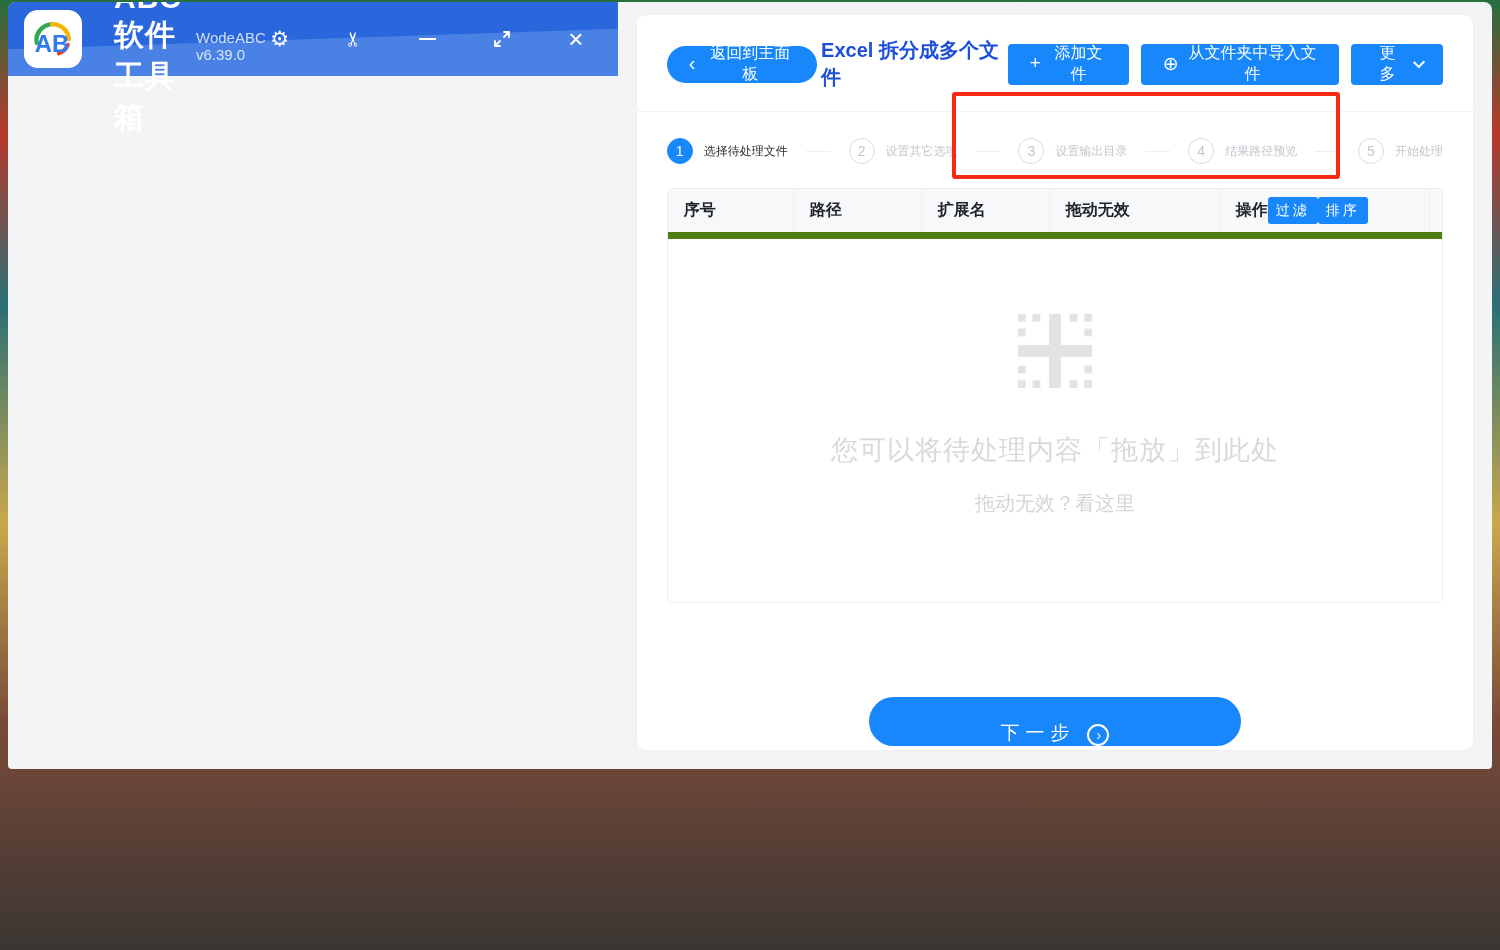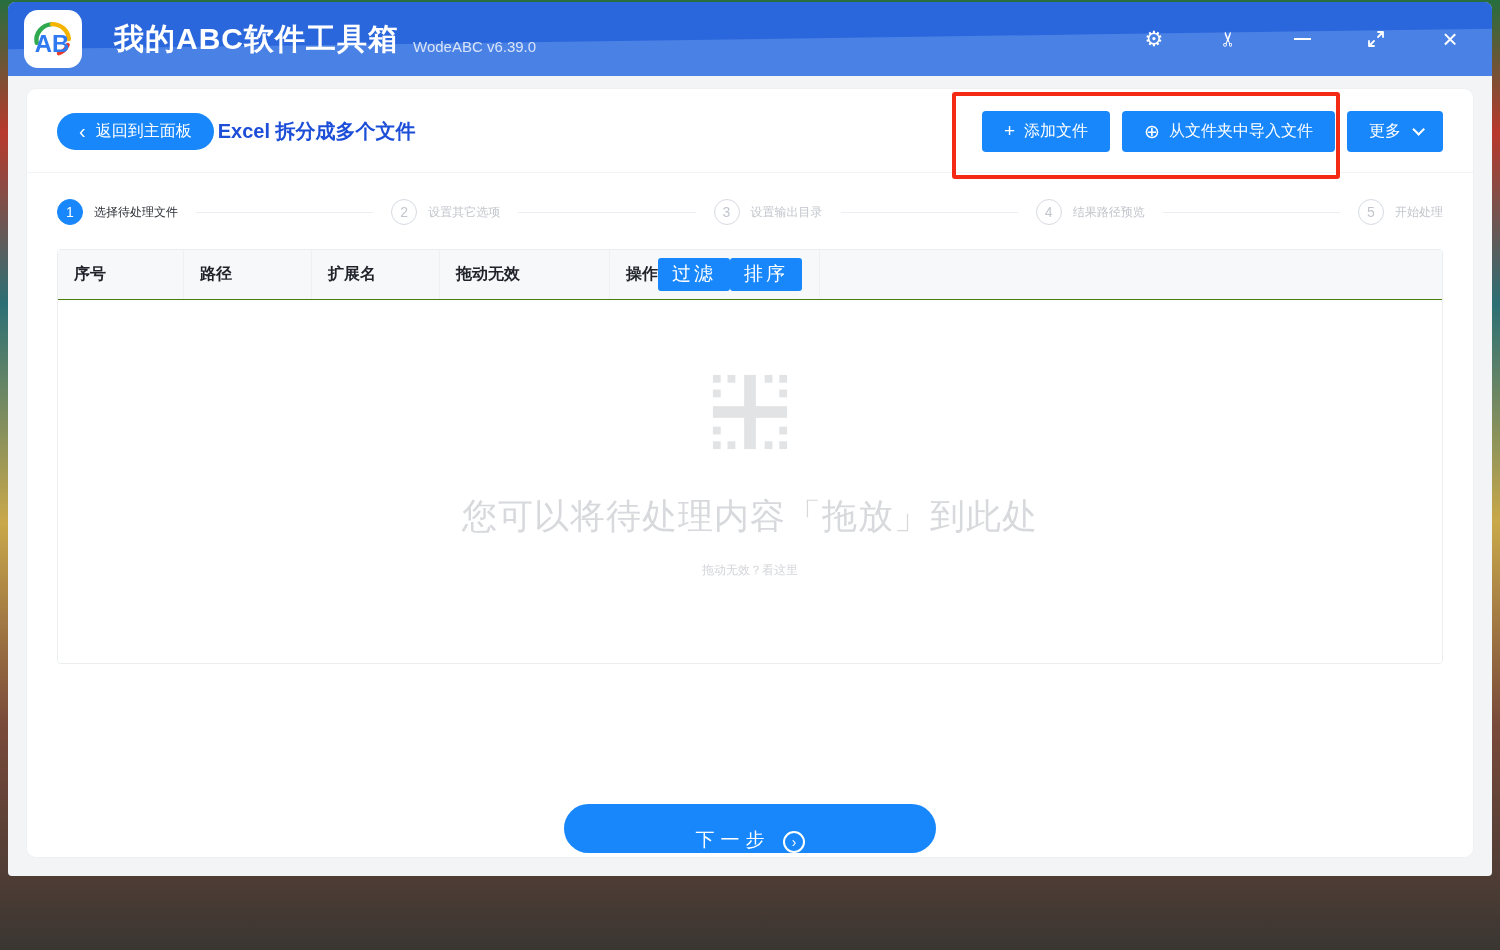--- a/index.html
+++ b/index.html
@@ -4,25 +4,25 @@
 <style>
   * { margin:0; padding:0; box-sizing:border-box; }
   html,body { width:1500px; height:950px; overflow:hidden; }
   body {
     font-family:"Liberation Sans","DejaVu Sans",sans-serif;
     background:
       linear-gradient(to bottom,#276e3e 0%,#b8392c 14%,#2b6f75 32%,#c9a84a 55%,#7a4a3a 76%,#3a3632 100%);
     padding:2px 8px 5px 8px;
   }
   .window {
-    width:100%; height:874px;
+    width:100%; height:767px;
     border-radius:8px 8px 4px 4px;
     overflow:hidden;
     background:#f3f4f6;
-    display:flex; flex-direction:column;
+    display:flex; 
     position:relative;
   }
   
   .titlebar {
     height:74px; flex:0 0 74px;
     position:relative;
     background:var(--header_light,#4a81e4);
     display:flex; align-items:center;
     padding:0 28px 0 16px;
     color:#fff;
@@ -99,47 +99,47 @@
   .step.active .step-circle { background:var(--accent,#1787fb); border-color:var(--accent,#1787fb); color:#fff; }
   .step.active .step-label { color:#2b2f36; }
   .step-line { flex:1 1 auto; height:1px; background:#ebeef3; margin:0 18px; }
   
   .table-box {
     margin:0 30px; border:1px solid #ebeef0; border-radius:4px;
     height:415px; display:flex; flex-direction:column; overflow:hidden;
   }
   .table-header {
     display:flex; flex:0 0 50px; background:#f7f8fa; align-items:flex-end;
-    border-bottom:1px solid #4d7c0f;
+    border-bottom:7px solid #4d7c0f;
   }
   .th {
     font-size:16px; font-weight:bold; color:#1f2329;
     padding-left:16px; height:100%; display:flex; align-items:center;
     border-right:1px solid #eef0f2;
   }
   .th:nth-child(1){ flex:0 0 126px; }
   .th:nth-child(2){ flex:0 0 128px; }
   .th:nth-child(3){ flex:0 0 128px; }
   .th:nth-child(4){ flex:0 0 170px; }
   .th:nth-child(5){ flex:0 0 210px; }
   .th:nth-child(6){ flex:0 0 204px; }
   .th:nth-child(7){ flex:1; border-right:none; }
   .mini-btn {
     background:var(--accent,#1787fb); color:#fff; border:none; cursor:pointer;
-    font-size:19px; font-weight:normal; border-radius:3px; padding:5px 14px;
+    font-size:14px; font-weight:normal; border-radius:3px; padding:5px 8px;
     letter-spacing:3px; font-family:inherit; line-height:1.2;
   }
   
   .dropzone {
     flex:1; background:#fff; display:flex; flex-direction:column;
     align-items:center; justify-content:center; cursor:default;
   }
   .dz-icon { margin-top:-14px; }
-  .dz-main { font-size:35px; color:#d7d9dc; margin-top:40px; letter-spacing:1px; }
-  .dz-hint { font-size:12px; color:#d3d5d9; margin-top:22px; cursor:pointer; }
+  .dz-main { font-size:27px; color:#d7d9dc; margin-top:40px; letter-spacing:1px; }
+  .dz-hint { font-size:20px; color:#d3d5d9; margin-top:22px; cursor:pointer; }
   
   .footer { margin-top:auto; display:flex; justify-content:center; padding-bottom:2px; }
   .next-btn {
     width:372px; height:49px; border:none; border-radius:25px;
     background:var(--accent,#1787fb); color:#fff; font-size:19px;
     display:flex; align-items:flex-end; justify-content:center; gap:12px;
     cursor:pointer; letter-spacing:6px; font-family:inherit;
   }
   .next-circle {
     width:22px; height:22px; border:2px solid #fff; border-radius:50%;

